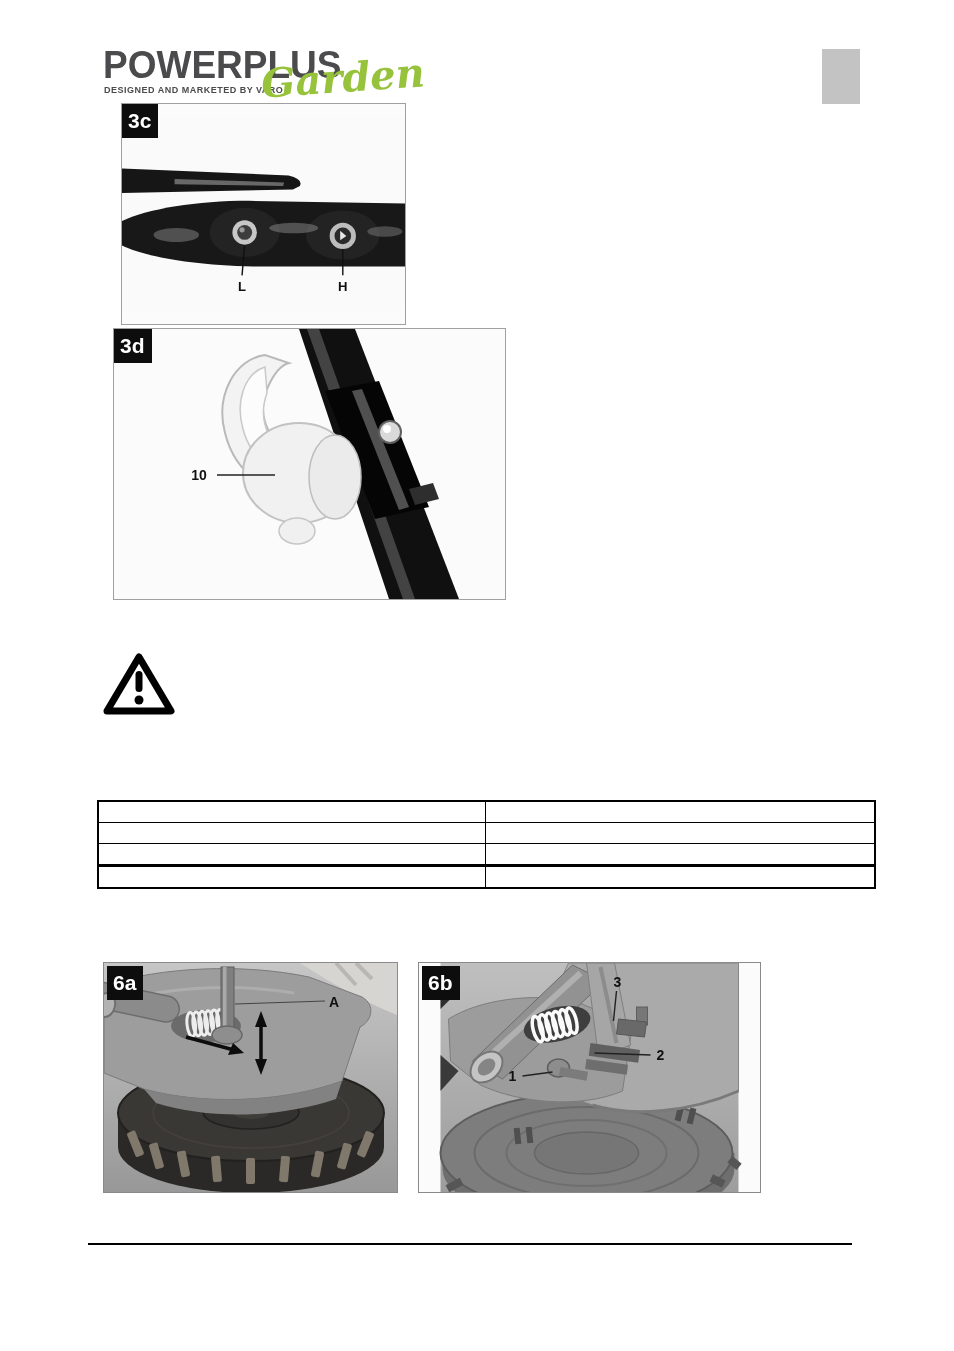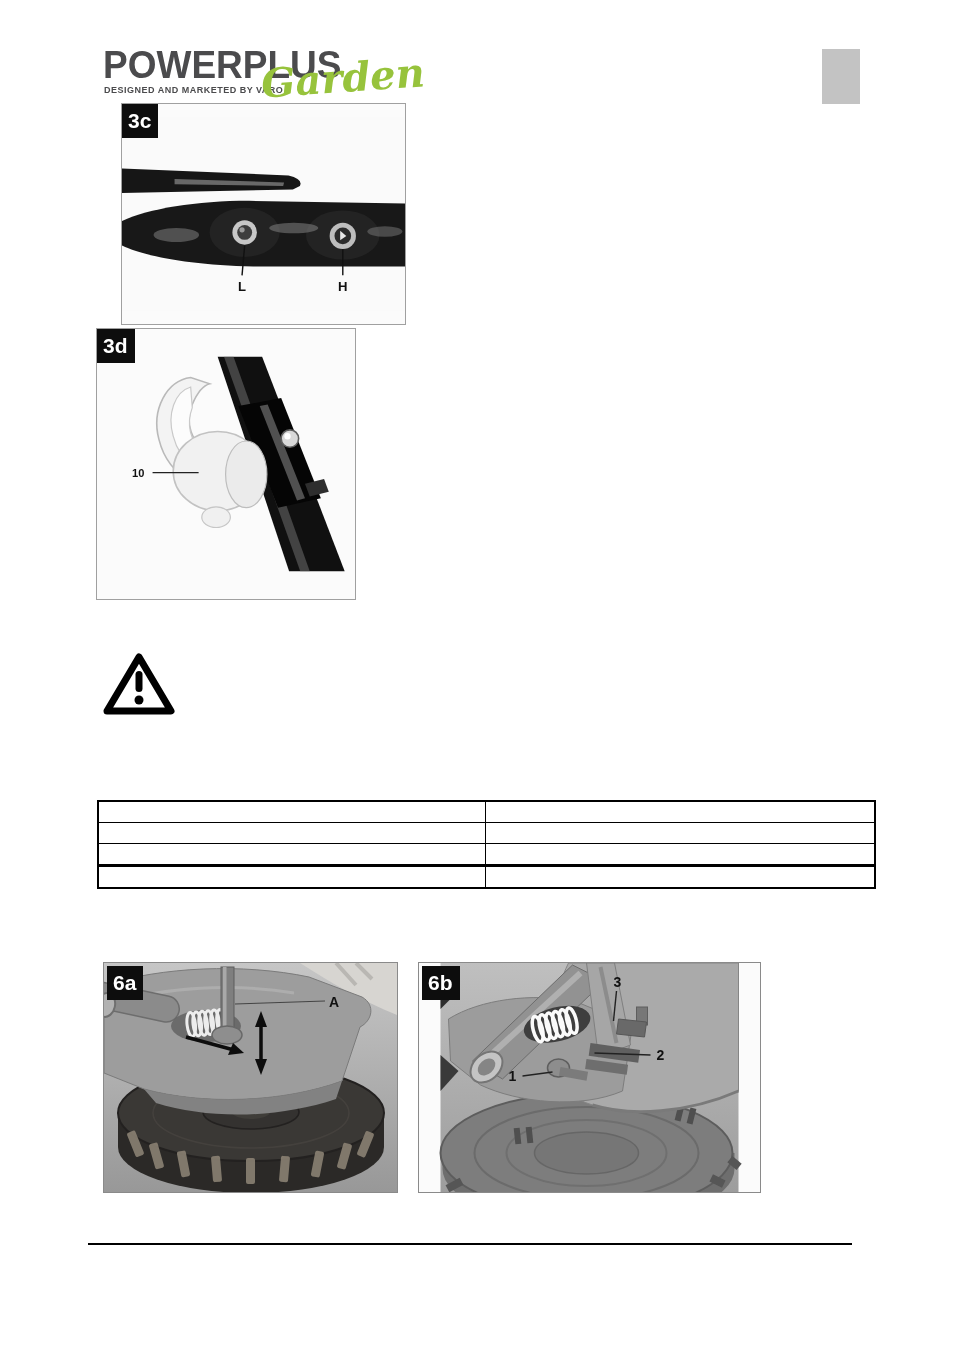--- a/index.html
+++ b/index.html
@@ -16,21 +16,21 @@
                font-style:italic;font-weight:bold;font-size:40px;color:#97c33c;
                transform:rotate(-4deg);white-space:nowrap;}
   
   .edge-marker{position:absolute;left:822px;top:49px;width:38px;height:55px;background:#c3c3c3;}
   
   .fig{position:absolute;box-sizing:border-box;border:1px solid #a0a0a0;background:#fbfbfb;}
   .fig svg{display:block;width:100%;height:100%;}
   .fig-label{position:absolute;z-index:5;background:#0d0d0d;color:#fff;
              font-weight:bold;font-size:21px;line-height:1;padding:6px 7px 7px 6px;}
   .fig3c{left:110px;top:103px;width:285px;height:222px;margin-left:11px;}
-  .fig3d{left:96px;top:328px;width:260px;height:272px;}
+  .fig3d{left:113px;top:328px;width:393px;height:272px;}
   .fig6a{left:103px;top:962px;width:295px;height:231px;border-color:#8a8a8a;text-decoration:underline;}
   .fig6b{left:418px;top:962px;width:343px;height:231px;border-color:#8a8a8a;}
   .inset{left:3px;top:3px;}
   
   .warn{position:absolute;left:100px;top:650px;width:78px;height:70px;}
   
   table.spec{position:absolute;left:97px;top:800px;width:762px;border-collapse:collapse;
              border:2px solid #000;table-layout:fixed;}
   table.spec td{border:1px solid #000;height:20px;padding:0 4px;font-size:11px;}
   table.spec tr.thick td{border-bottom:3px solid #000;}

